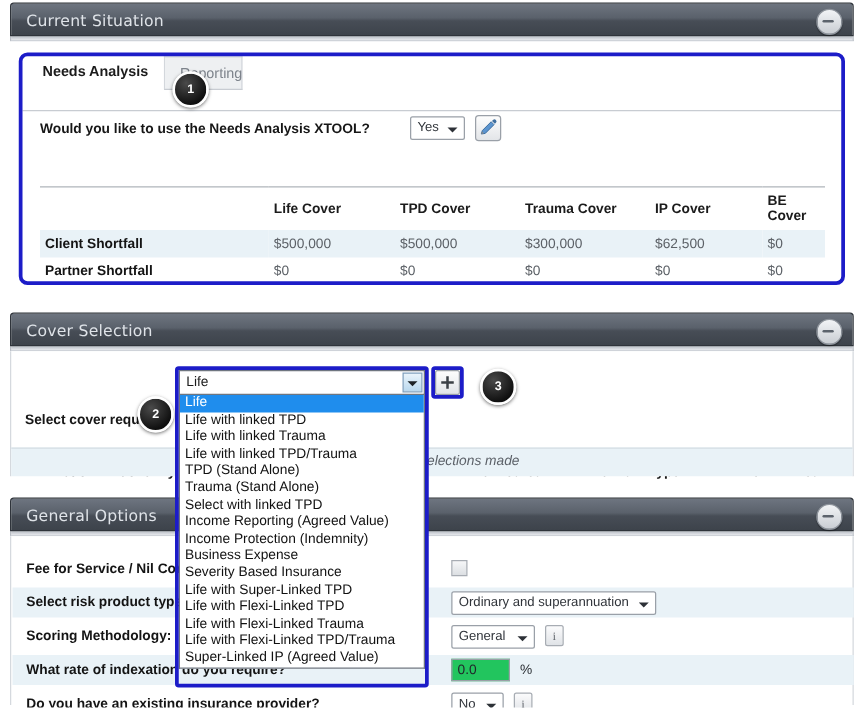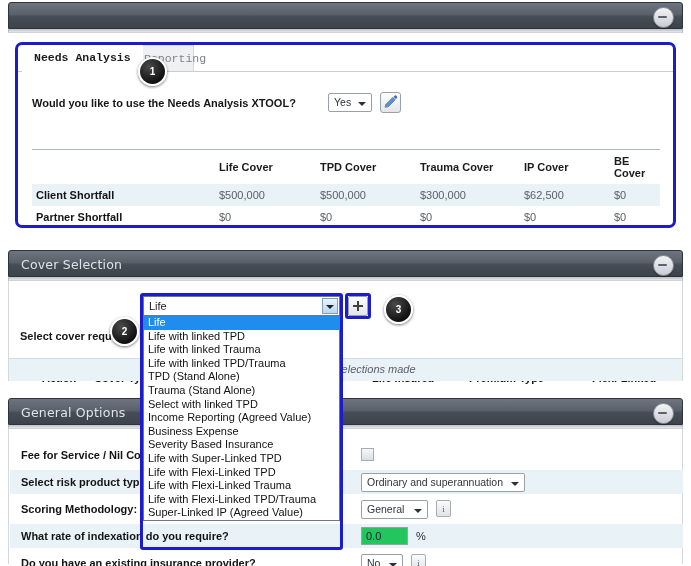--- a/index.html
+++ b/index.html
@@ -105,24 +105,23 @@
     line-height: 25px;
     z-index: 60;
     font-family: "Liberation Sans", sans-serif;
   }
 
   
   .tabstrip {
     position: absolute;
     left: 0; top: 0;
     width: 100%;
-    height: 27px;
+    height: 44px;
     border-bottom: 1px solid #c8ccd2;
     box-sizing: border-box;
-    font-family: Liberation Mono, monospace;
   }
   .tab {
     position: absolute;
     top: 0;
     height: 27px;
     line-height: 26px;
     padding: 0 12px;
     font-size: 11.5px;
     font-weight: bold;
     box-sizing: border-box;
@@ -377,20 +376,21 @@
     text-align: center;
     line-height: 16px;
     font-family: "Liberation Serif", serif;
   }
 </style>
 </head>
 <body>
 
 <div class="panel" style="top:2px;">
   <div class="panel-header">
+    <div class="panel-header-title">Current Situation</div>
     <div class="collapse-btn"></div>
   </div>
   <div class="panel-underline"></div>
 </div>
 
 <div class="hl-ring" style="left:15px; top:42px; width:661px; height:186px;"></div>
 
 <div style="position:absolute; left:18px; top:45px; width:655px; height:180px; background:#ffffff;">
   <div class="tabstrip">
     <div class="tab active" style="left:4px;">
@@ -530,20 +530,21 @@
   </div>
   <div class="dd-list">
     <div class="dd-opt selected">Life</div>
     <div class="dd-opt">Life with linked TPD</div>
     <div class="dd-opt">Life with linked Trauma</div>
     <div class="dd-opt">Life with linked TPD/Trauma</div>
     <div class="dd-opt">TPD (Stand Alone)</div>
     <div class="dd-opt">Trauma (Stand Alone)</div>
     <div class="dd-opt">Select with linked TPD</div>
     <div class="dd-opt">Income Reporting (Agreed Value)</div>
+    <div class="dd-opt">Income Protection (Indemnity)</div>
     <div class="dd-opt">Business Expense</div>
     <div class="dd-opt">Severity Based Insurance</div>
     <div class="dd-opt">Life with Super-Linked TPD</div>
     <div class="dd-opt">Life with Flexi-Linked TPD</div>
     <div class="dd-opt">Life with Flexi-Linked Trauma</div>
     <div class="dd-opt">Life with Flexi-Linked TPD/Trauma</div>
     <div class="dd-opt">Super-Linked IP (Agreed Value)</div>
   </div>
 </div>
 

